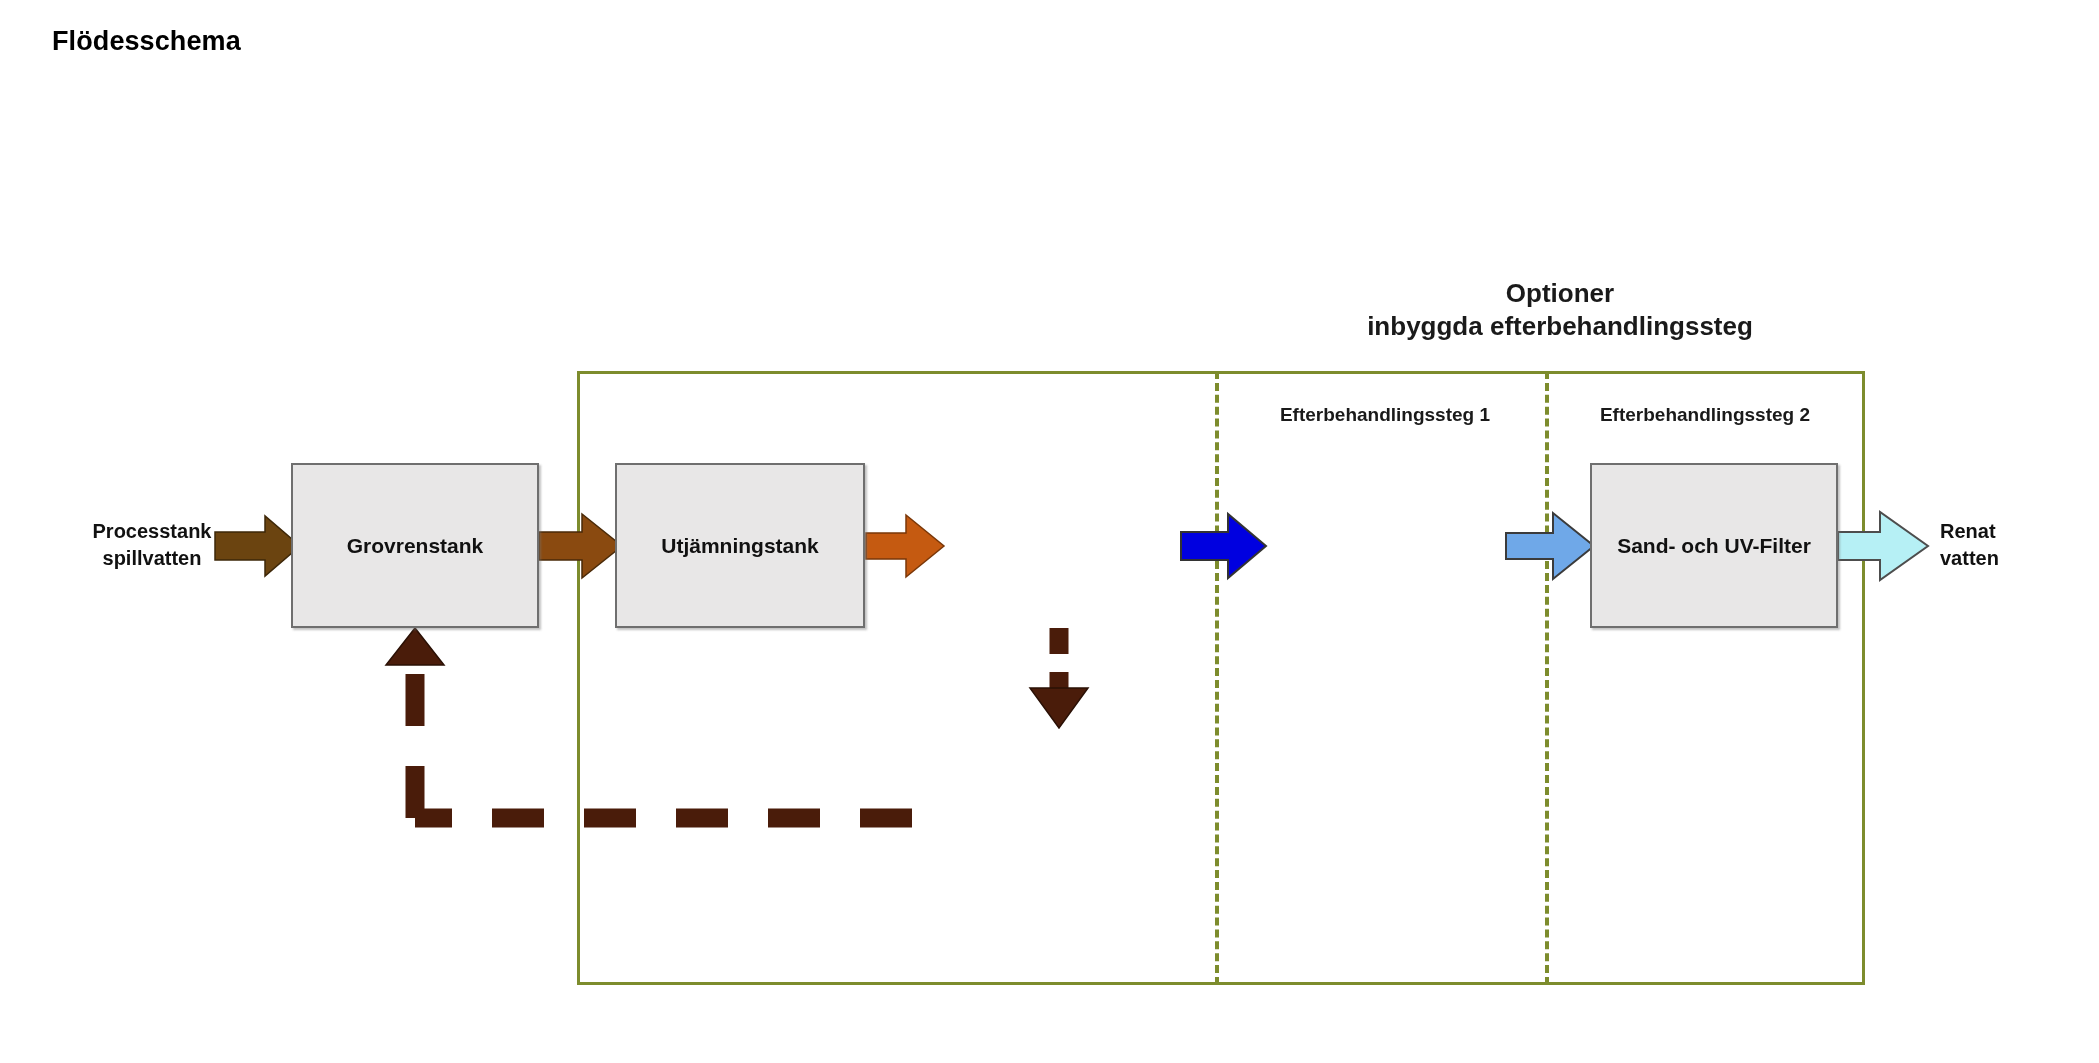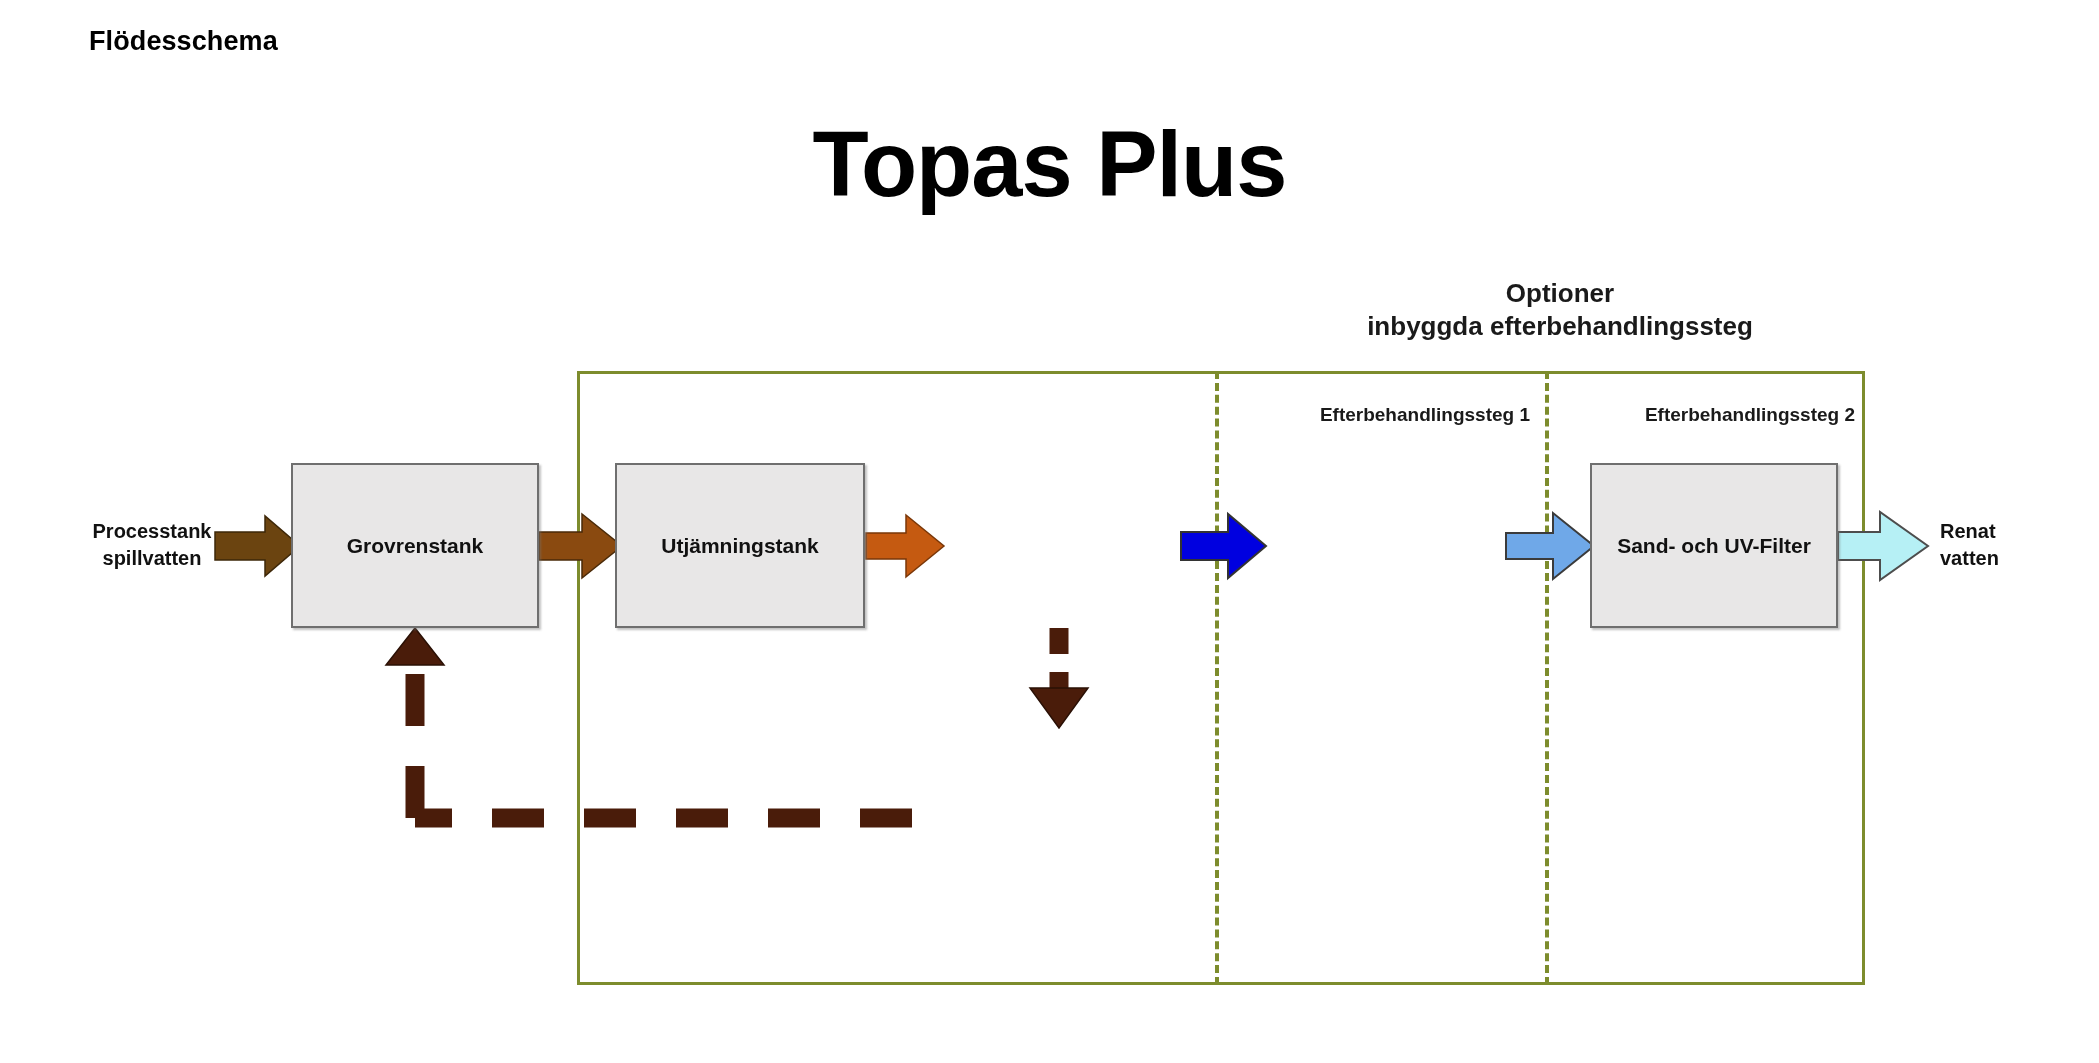--- a/index.html
+++ b/index.html
@@ -22,21 +22,20 @@
   
   .doc-title {
     position: absolute;
     left: 52px;
     top: 26px;
     font-size: 27px;
     font-weight: bold;
     color: #000000;
     letter-spacing: 0.1px;
     white-space: nowrap;
-    margin-left: 37px;
   }
   .product-title {
     position: absolute;
     left: 0;
     top: 118px;
     width: 2099px;
     text-align: center;
     font-size: 92px;
     font-weight: bold;
     color: #000000;
@@ -56,21 +55,21 @@
     line-height: 1.28;
     white-space: nowrap;
   }
   .options-title .line2 { display: block; }
 
   .stage-label {
     position: absolute;
     font-size: 19px;
     font-weight: bold;
     color: #1a1a1a;
-    text-align: right;
+    text-align: center;
     white-space: nowrap;
   }
   #stage-label-1 { left: 1240px; top: 404px; width: 290px; }
   #stage-label-2 { left: 1555px; top: 404px; width: 300px; }
 
   
   .green-box {
     position: absolute;
     left: 577px;
     top: 371px;
@@ -136,21 +135,20 @@
     height: 1063px;
     pointer-events: none;
   }
 </style>
 </head>
 <body>
 
 <div id="canvas">
 
   <div class="doc-title">Flödesschema</div>
-  <div class="product-title">Topas Plus</div>
 
   <div class="options-title">
     <span>Optioner</span>
     <span class="line2">inbyggda efterbehandlingssteg</span>
   </div>
 
   <div class="stage-label" id="stage-label-1">Efterbehandlingssteg 1</div>
   <div class="stage-label" id="stage-label-2">Efterbehandlingssteg 2</div>
 
   <div class="green-box"></div>

